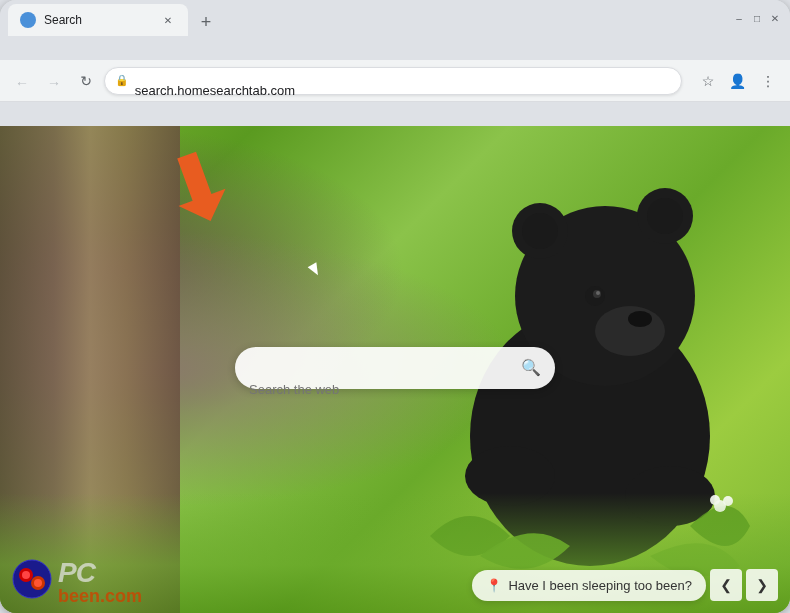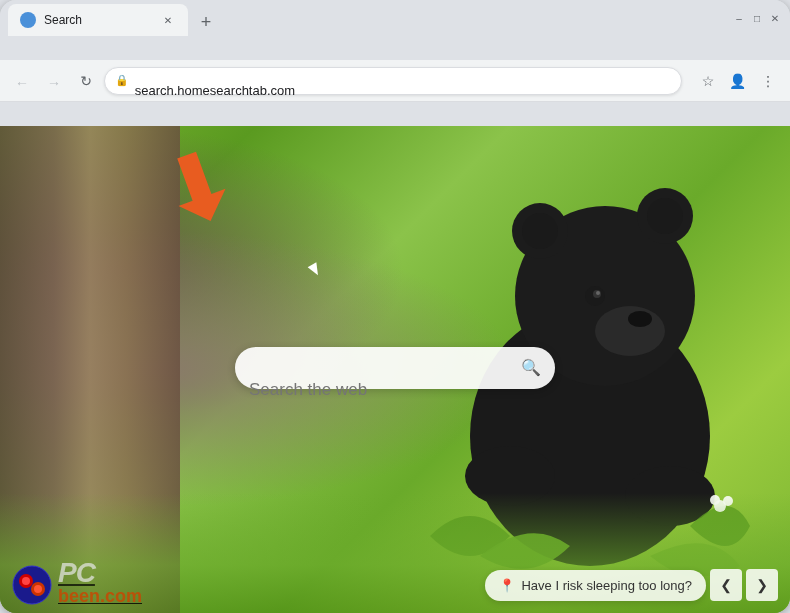--- a/index.html
+++ b/index.html
@@ -237,21 +237,21 @@
       align-items: center;
       padding: 0 14px;
       gap: 8px;
       box-shadow: 0 2px 8px rgba(0,0,0,0.2);
     }
 
     .search-input {
       flex: 1;
       border: none;
       background: transparent;
-      font-size: 17px;
+      font-size: 13px;
       color: #757575;
       outline: none;
       margin-top: 44px;
     }
 
     .search-icon {
       color: #9e9e9e;
       font-size: 16px;
     }
 
@@ -298,23 +298,22 @@
       color: #333;
       font-size: 14px;
     }
 
     
     .pcrisk-logo {
       position: absolute;
       bottom: 8px;
       left: 12px;
       display: flex;
-      align-items: flex-end;
+      align-items: flex-start;
       gap: 6px;
-      text-decoration: underline;
     }
 
     .pcrisk-icon {
       width: 40px;
       height: 40px;
     }
 
     .pcrisk-text {
       font-size: 28px;
       font-weight: 900;
@@ -464,21 +463,21 @@
         </svg>
         <div style="display:flex; flex-direction:column; line-height:1;">
           <span class="pcrisk-text">PC</span>
           <span class="pcrisk-domain">been.com</span>
         </div>
       </div>
 
       <div class="bottom-bar">
         <div class="suggestion-pill">
           <span>📍</span>
-          <span>Have I risk sleeping too long?</span>
+          <span>Have I been sleeping too been?</span>
         </div>
         <div class="nav-arrow-btn">❮</div>
         <div class="nav-arrow-btn">❯</div>
       </div>
 
     </div>
 
   </div>
 
 </div>

